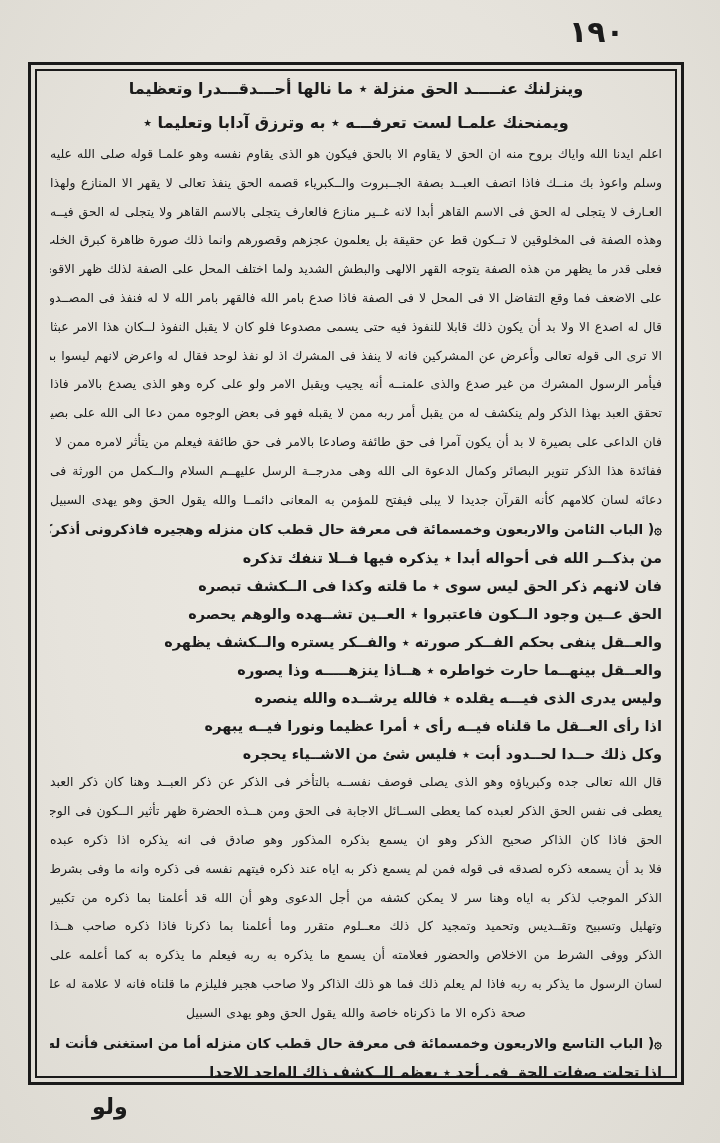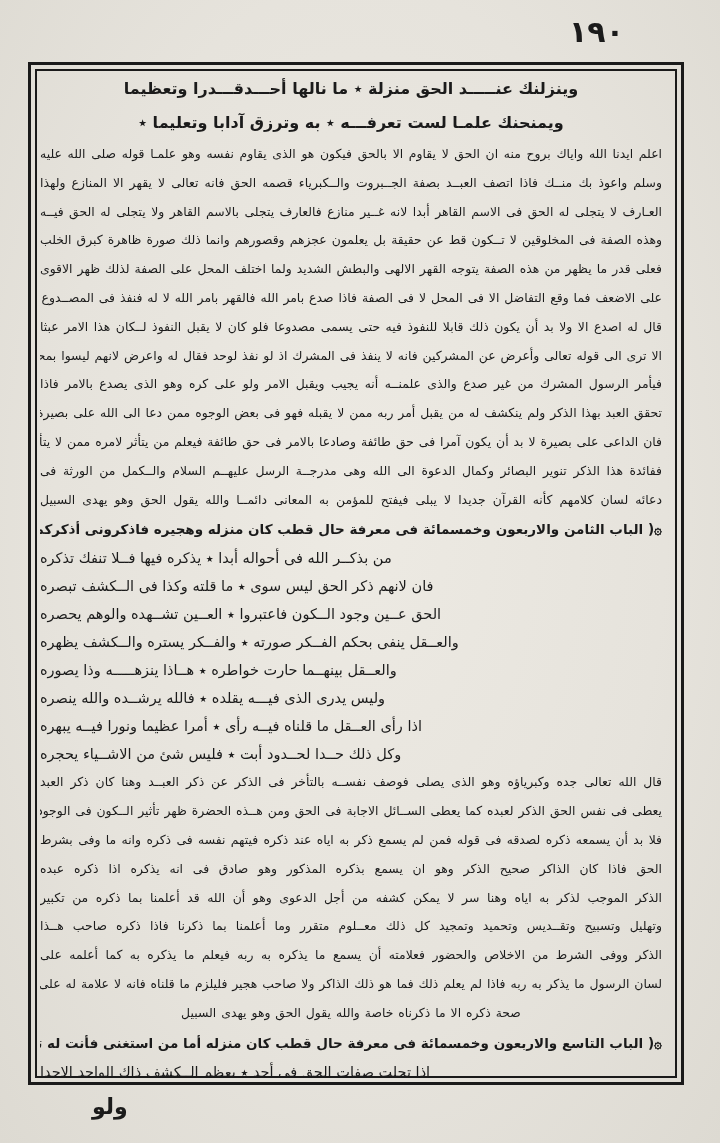--- a/index.html
+++ b/index.html
@@ -17,41 +17,41 @@
     position:absolute;top:14px;right:96px;
     font-size:30px;font-weight:bold;letter-spacing:2px;
   }
   .frame{
     position:absolute;top:62px;left:28px;width:656px;height:1023px;
     border:3px solid #1a1a1a;padding:4px;box-sizing:border-box;
   }
   .frame-inner{
     width:100%;height:100%;box-sizing:border-box;
     border:2px solid #1a1a1a;
-    padding:1px 13px 0 3px;overflow:hidden;
+    padding:1px 13px 0 13px;overflow:hidden;
   }
   .content{direction:rtl;}
   .couplet-line{
     text-align:center;font-size:16px;font-weight:bold;
     line-height:34px;white-space:nowrap;overflow:hidden;
   }
   .prose .prose-line{
     font-size:12.4px;line-height:28.8px;word-spacing:1px;
     text-align:justify;text-align-last:justify;
     white-space:nowrap;overflow:hidden;
   }
   .prose .prose-line.center{
     text-align:center;text-align-last:center;
   }
   .chapter-heading{
     text-align:center;font-size:13.5px;font-weight:bold;
     line-height:29px;white-space:nowrap;overflow:hidden;margin-top:1px;
   }
   .poem .poem-line, .single-verse{
-    text-align:left;font-size:14.5px;font-weight:normal;
+    text-align:right;font-size:14.5px;font-weight:bold;
     line-height:28px;white-space:nowrap;overflow:hidden;
   }
   .catchword{
     position:absolute;top:1094px;left:92px;
     font-size:22px;font-weight:bold;
   }
 </style>
 </head>
 <body>
 
@@ -63,21 +63,21 @@
     <div class="frame-inner">
       <div class="content">
 
         <div class="couplet">
           <div class="couplet-line">وينزلنك عنـــــد الحق منزلة ٭ ما نالها أحـــدقـــدرا وتعظيما</div>
           <div class="couplet-line">ويمنحنك علمـا لست تعرفـــه ٭ به وترزق آدابا وتعليما      ٭</div>
         </div>
 
         <div class="prose">
           <div class="prose-line">اعلم ايدنا الله واياك بروح منه ان الحق لا يقاوم الا بالحق فيكون هو الذى يقاوم نفسه وهو علمـا قوله صلى الله عليه</div>
-          <div class="prose-line">وسلم واعوذ بك منــك فاذا اتصف العبــد بصفة الجــبروت والــكبرياء قصمه الحق فانه تعالى لا يقهر الا المنازع ولهذا</div>
+          <div class="prose-line">وسلم واعوذ بك منــك فاذا اتصف العبــد بصفة الجــبروت والــكبرياء قصمه الحق ينفذ تعالى لا يقهر الا المنازع ولهذا</div>
           <div class="prose-line">العـارف لا يتجلى له الحق فى الاسم القاهر أبدا لانه غــير منازع فالعارف يتجلى بالاسم القاهر ولا يتجلى له الحق فيــه</div>
           <div class="prose-line">وهذه الصفة فى المخلوقين لا تــكون قط عن حقيقة بل يعلمون عجزهم وقصورهم وانما ذلك صورة ظاهرة كبرق الخلب</div>
           <div class="prose-line">فعلى قدر ما يظهر من هذه الصفة يتوجه القهر الالهى والبطش الشديد ولما اختلف المحل على الصفة لذلك ظهر الاقوى</div>
           <div class="prose-line">على الاضعف فما وقع التفاضل الا فى المحل لا فى الصفة فاذا صدع بامر الله فالقهر بامر الله لا له فنفذ فى المصــدوع لانه ما</div>
           <div class="prose-line">قال له اصدع الا ولا بد أن يكون ذلك قابلا للنفوذ فيه حتى يسمى مصدوعا فلو كان لا يقبل النفوذ لــكان هذا الامر عبثا</div>
           <div class="prose-line">الا ترى الى قوله تعالى وأعرض عن المشركين فانه لا ينفذ فى المشرك اذ لو نفذ لوحد فقال له واعرض لانهم ليسوا بمحل</div>
           <div class="prose-line">فيأمر الرسول المشرك من غير صدع والذى علمنــه أنه يجيب ويقبل الامر ولو على كره وهو الذى يصدع بالامر فاذا</div>
           <div class="prose-line">تحقق العبد بهذا الذكر ولم ينكشف له من يقبل أمر ربه ممن لا يقبله فهو فى بعض الوجوه ممن دعا الى الله على بصيرة</div>
           <div class="prose-line">فان الداعى على بصيرة لا بد أن يكون آمرا فى حق طائفة وصادعا بالامر فى حق طائفة فيعلم من يتأثر لامره ممن لا يتأثر</div>
           <div class="prose-line">ففائدة هذا الذكر تنوير البصائر وكمال الدعوة الى الله وهى مدرجــة الرسل عليهــم السلام والــكمل من الورثة فى</div>
@@ -93,22 +93,22 @@
           <div class="poem-line">والعــقل ينفى بحكم الفــكر صورته ٭ والفــكر يستره والــكشف يظهره</div>
           <div class="poem-line">والعــقل بينهــما حارت خواطره ٭ هــاذا ينزهـــــه وذا يصوره</div>
           <div class="poem-line">وليس يدرى الذى فيـــه يقلده ٭ فالله يرشــده والله ينصره</div>
           <div class="poem-line">اذا رأى العــقل ما قلناه فيــه رأى ٭ أمرا عظيما ونورا فيــه يبهره</div>
           <div class="poem-line">وكل ذلك حــدا لحــدود أبت ٭ فليس شئ من الاشــياء يحجره</div>
         </div>
 
         <div class="prose">
           <div class="prose-line">قال الله تعالى جده وكبرياؤه وهو الذى يصلى فوصف نفســه بالتأخر فى الذكر عن ذكر العبــد وهنا كان ذكر العبد</div>
           <div class="prose-line">يعطى فى نفس الحق الذكر لعبده كما يعطى الســائل الاجابة فى الحق ومن هــذه الحضرة ظهر تأثير الــكون فى الوجود</div>
+          <div class="prose-line">الحق فاذا كان الذاكر صحيح الذكر وهو ان يسمع بذكره المذكور وهو صادق فى انه يذكره اذا ذكره عبده</div>
           <div class="prose-line">فلا بد أن يسمعه ذكره لصدقه فى قوله فمن لم يسمع ذكر به اياه عند ذكره فيتهم نفسه فى ذكره وانه ما وفى بشرط</div>
-          <div class="prose-line">الحق فاذا كان الذاكر صحيح الذكر وهو ان يسمع بذكره المذكور وهو صادق فى انه يذكره اذا ذكره عبده</div>
           <div class="prose-line">الذكر الموجب لذكر به اياه وهنا سر لا يمكن كشفه من أجل الدعوى وهو أن الله قد أعلمنا بما ذكره من تكبير</div>
           <div class="prose-line">وتهليل وتسبيح وتقــديس وتحميد وتمجيد كل ذلك معــلوم متقرر وما أعلمنا بما ذكرنا فاذا ذكره صاحب هــذا</div>
           <div class="prose-line">الذكر ووفى الشرط من الاخلاص والحضور فعلامته أن يسمع ما يذكره به ربه فيعلم ما يذكره به كما أعلمه على</div>
           <div class="prose-line">لسان الرسول ما يذكر به ربه فاذا لم يعلم ذلك فما هو ذلك الذاكر ولا صاحب هجير فليلزم ما قلناه فانه لا علامة له على</div>
           <div class="prose-line center">صحة ذكره الا ما ذكرناه خاصة والله يقول الحق وهو يهدى السبيل</div>
         </div>
 
         <div class="chapter-heading">۞( الباب التاسع والاربعون وخمسمائة فى معرفة حال قطب كان منزله أما من استغنى فأنت له تصدى )۞</div>
 
         <div class="single-verse">اذا تجلت صفات الحق فى أحد ٭ يعظم الــكشف ذاك الواحد الاحدا</div>

